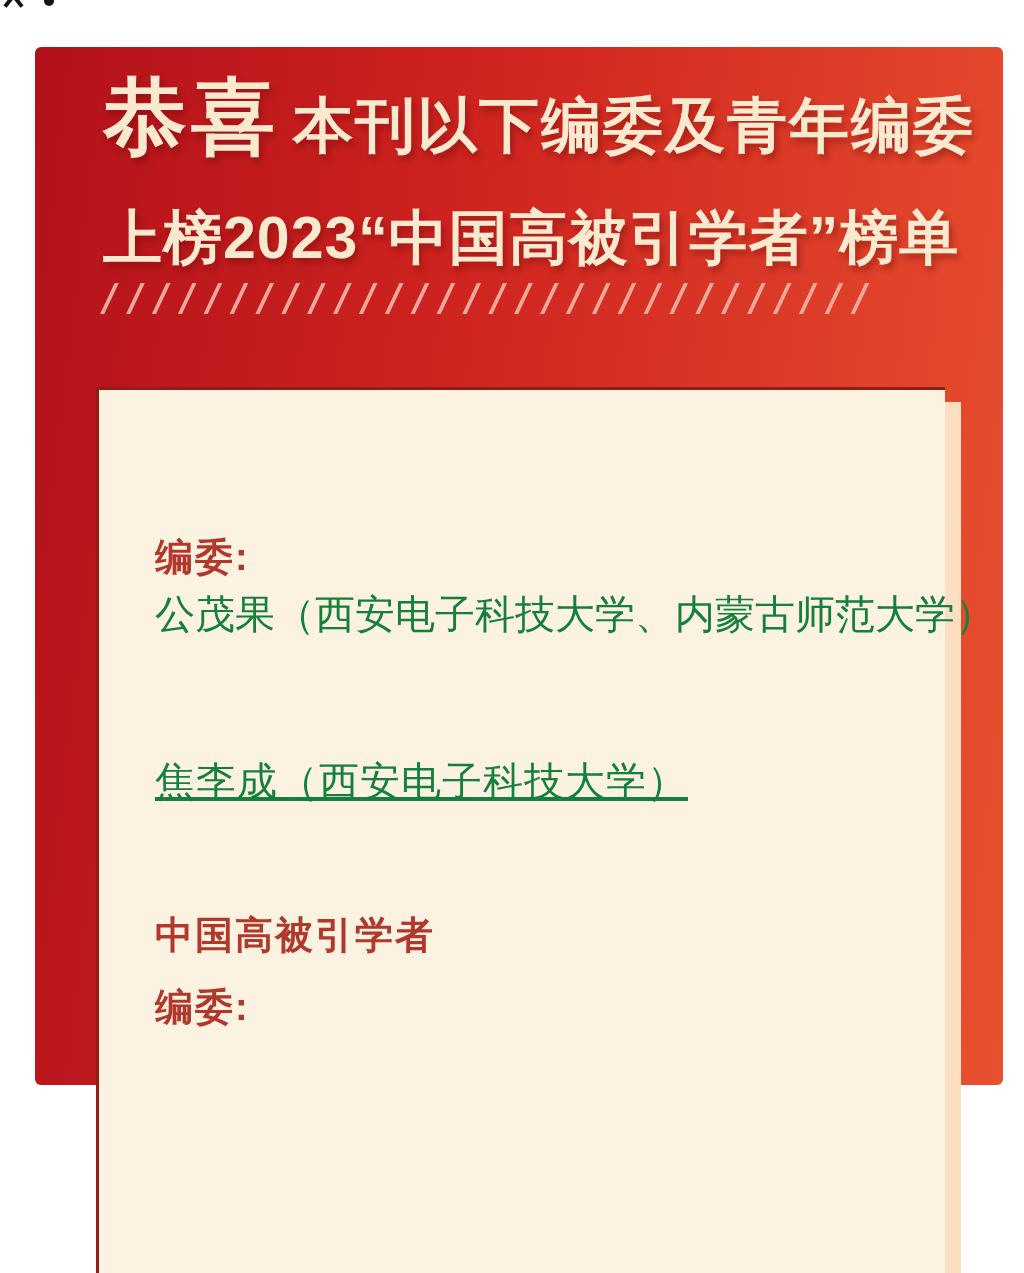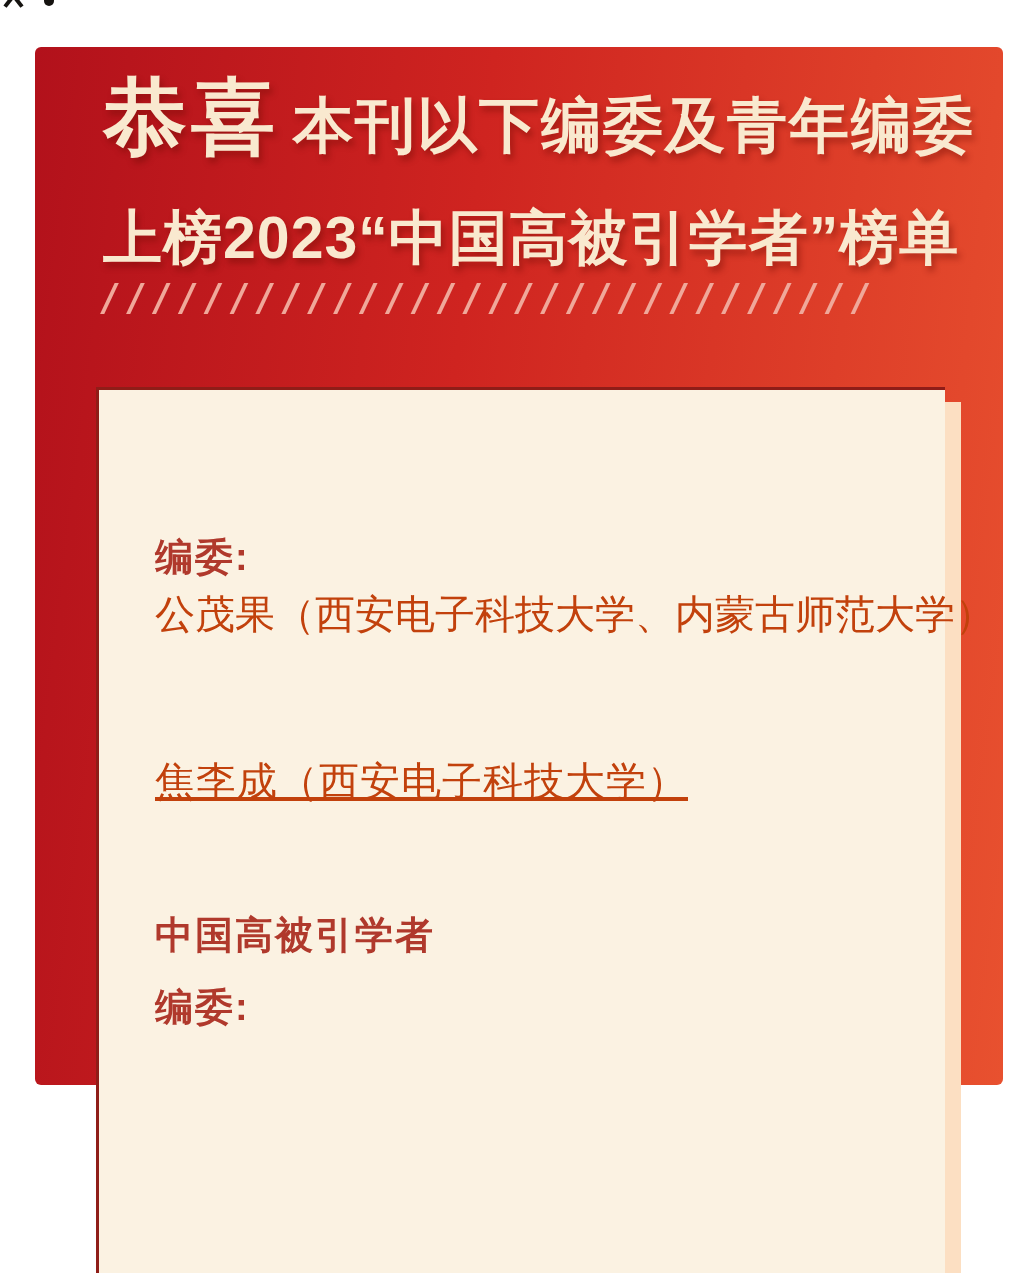--- a/index.html
+++ b/index.html
@@ -44,21 +44,21 @@
     position:absolute;left:77px;top:355px;width:849px;height:871px;
     background:#fcdfc2;
   }
   .card{
     position:absolute;left:61px;top:340px;width:849px;height:886px;
     background:#fbf2e2;box-sizing:border-box;
     border-top:3px solid #8f1d18;border-left:3px solid #8f1d18;
   }
   .card > div{position:absolute;left:56px;white-space:nowrap;line-height:1.15;}
   .sec-title,.role{font-size:38px;font-weight:700;color:#b0392c;letter-spacing:2px;}
-  .member{font-size:40px;font-weight:500;color:#c2410c;letter-spacing:1px;}
+  .member{font-size:40px;font-weight:500;color:#15803d;letter-spacing:1px;}
   .t1{top:71px;}
   .r1{top:146px;}
   .m1{top:201px;line-height:80px;white-space:normal;width:18.6em;letter-spacing:0;}
   .m2{top:368px;text-decoration:underline;}
   .t2{top:524px;}
   .r2{top:596px;}
   .m3{top:672px;}
   .m4{top:748px;}
   .m5{top:823px;}
 </style>

